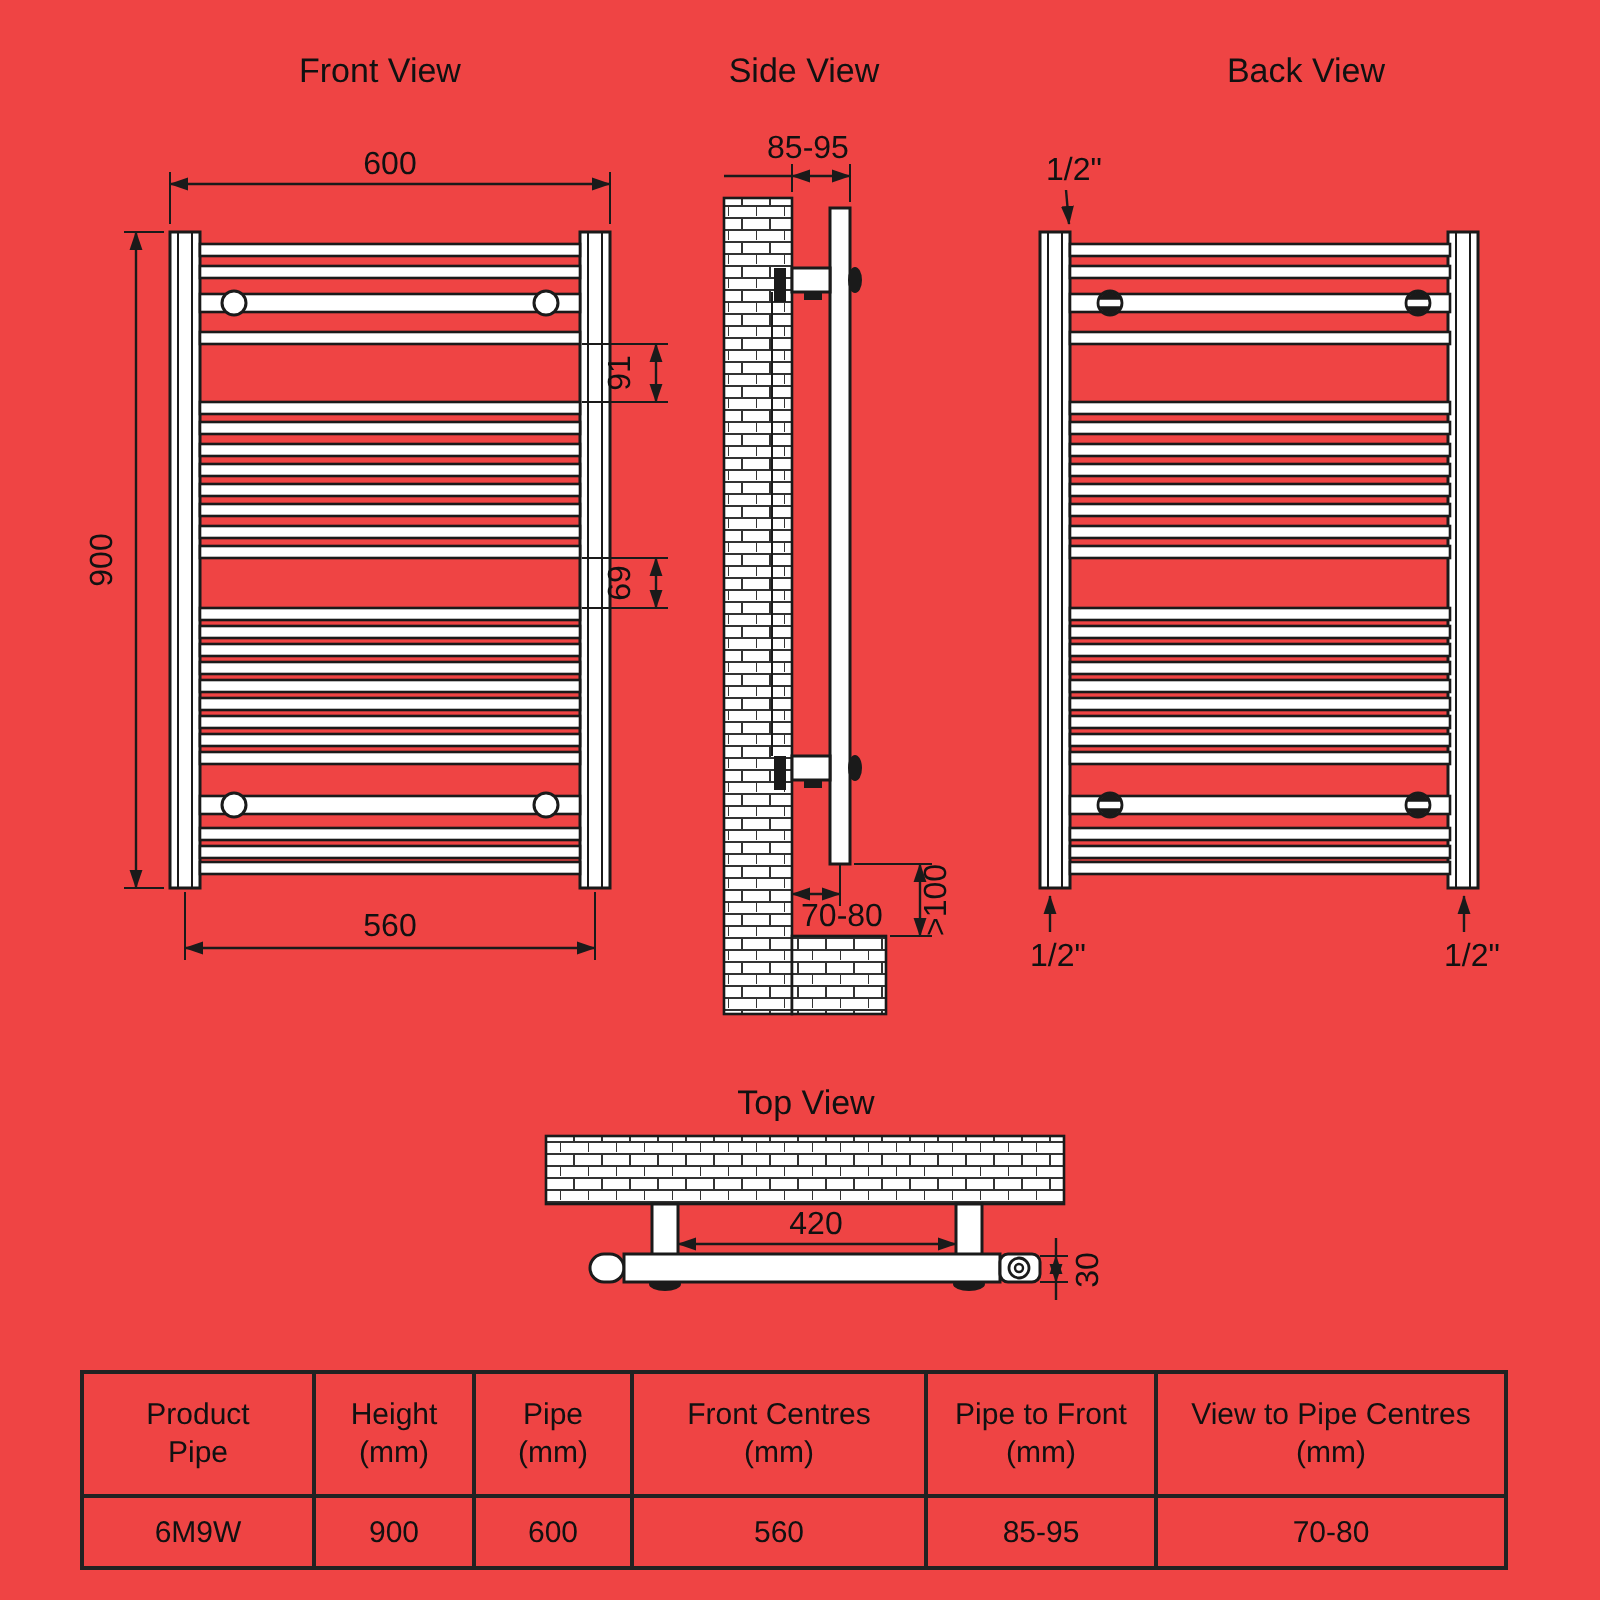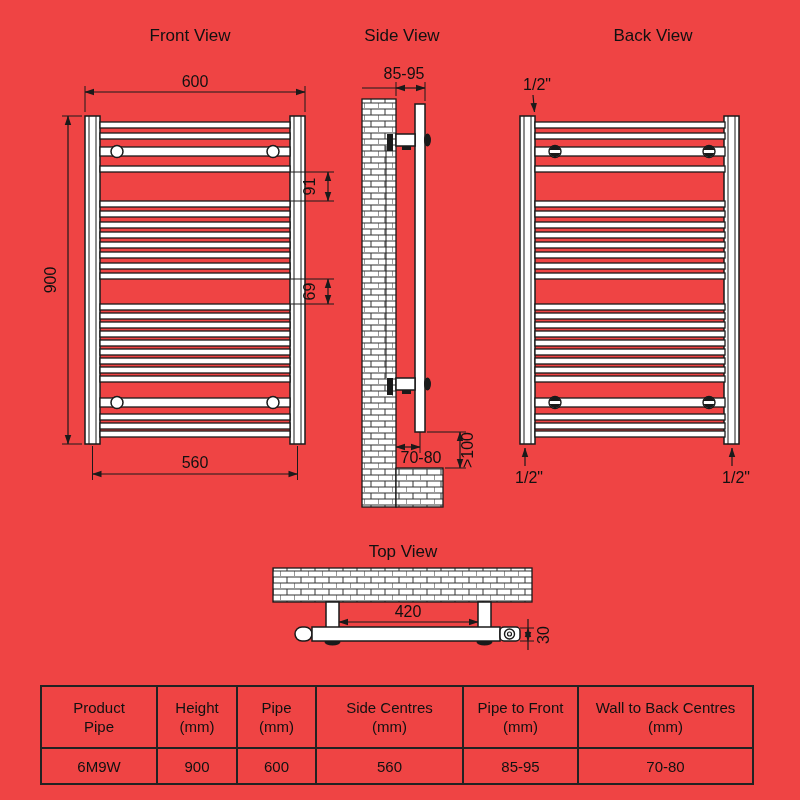--- a/index.html
+++ b/index.html
@@ -227,29 +227,29 @@
       </td>
       <td class="hdr">
         <div>Height</div>
         <div>(mm)</div>
       </td>
       <td class="hdr">
         <div>Pipe</div>
         <div>(mm)</div>
       </td>
       <td class="hdr">
-        <div>Side Centres</div>
+        <div>Front Centres</div>
         <div>(mm)</div>
       </td>
       <td class="hdr">
         <div>Pipe to Front</div>
         <div>(mm)</div>
       </td>
       <td class="hdr">
-        <div>Wall to Back Centres</div>
+        <div>View to Pipe Centres</div>
         <div>(mm)</div>
       </td>
     </tr>
     <tr>
       <td class="val">6M9W</td>
       <td class="val">900</td>
       <td class="val">600</td>
       <td class="val">560</td>
       <td class="val">85-95</td>
       <td class="val">70-80</td>

